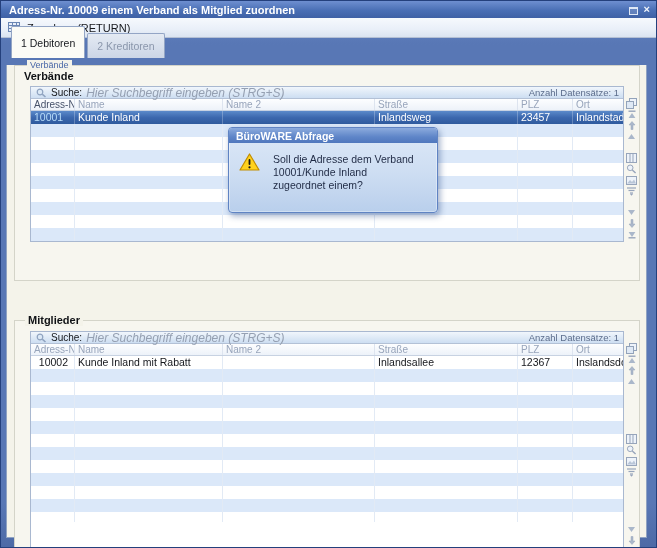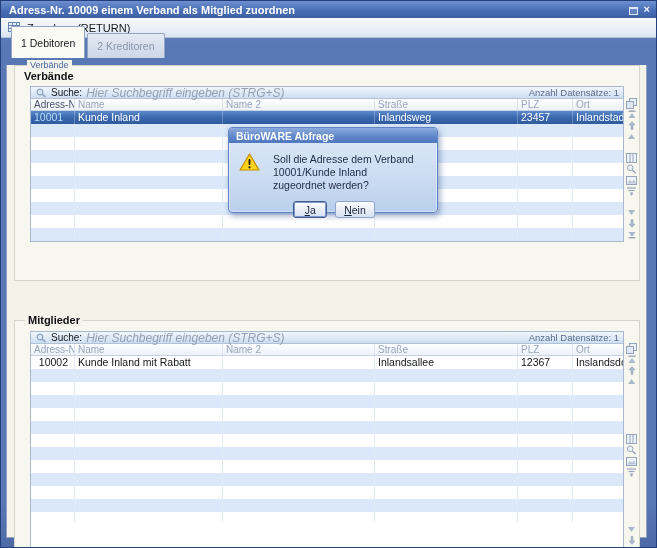--- a/index.html
+++ b/index.html
@@ -593,27 +593,19 @@
       <div class="dialog-msgline">
         <span class="warn">
           <svg width="21" height="18" viewBox="0 0 21 18">
             <path d="M10.5 1 L20 17 H1 Z" fill="#ffd21e" stroke="#c28d00" stroke-width="1.2" stroke-linejoin="round"></path>
             <rect x="9.6" y="6" width="1.8" height="6" rx="0.9" fill="#151515"></rect>
             <circle cx="10.5" cy="14.3" r="1.1" fill="#151515"></circle>
           </svg>
         </span>
         <span class="dialog-text">
           <span style="display:block">Soll die Adresse dem Verband 10001/Kunde Inland</span>
-          <span style="display:block">zugeordnet werden?</span>
+          <span style="display:block">zugeordnet einem?</span>
         </span>
-      </div>
-      <div class="dialog-buttons">
-        <button class="btn default">
-            <span class="ak">Ja</span>
-          </button>
-        <button class="btn">
-            <span class="ak">Nein</span>
-          </button>
       </div>
     </div>
   </div>
 
 </div>
 
 </body></html>

